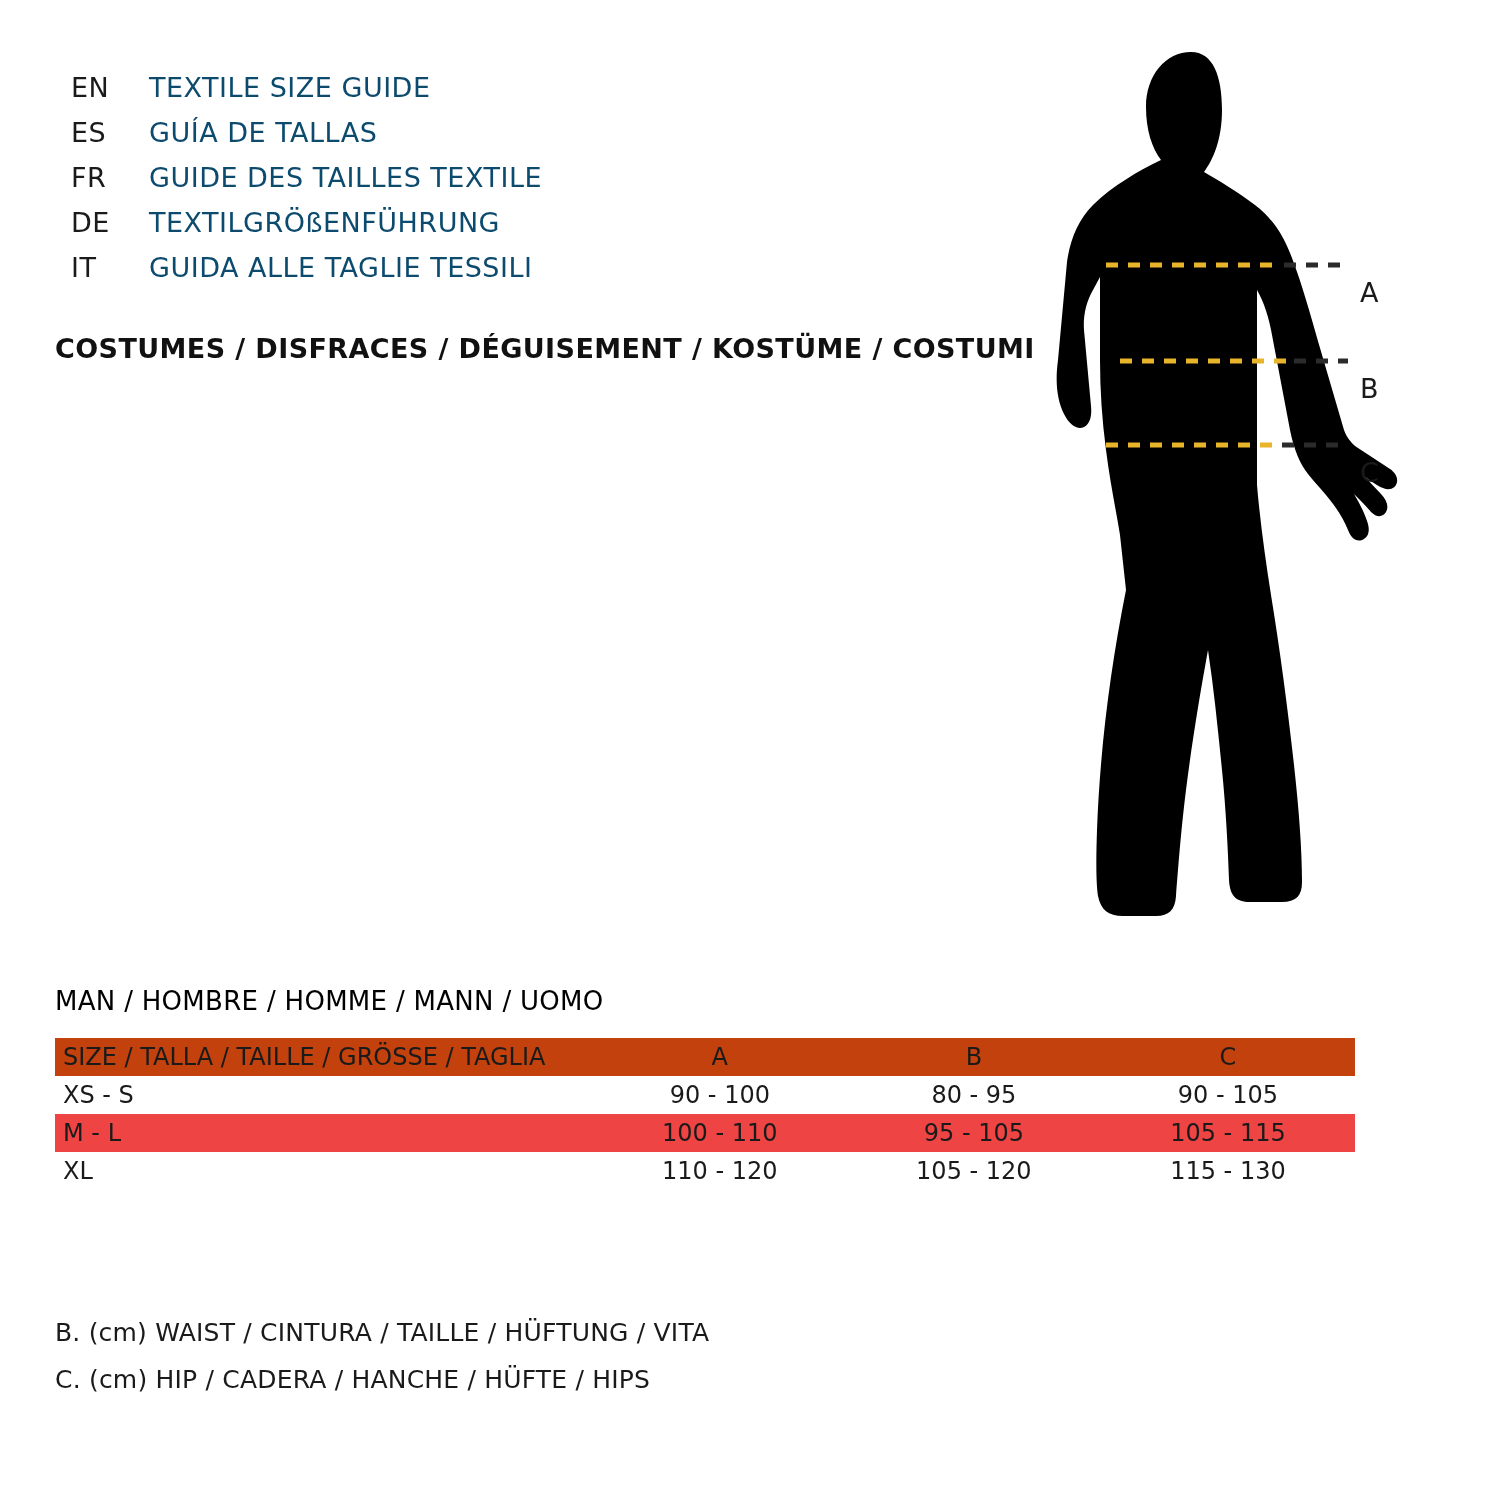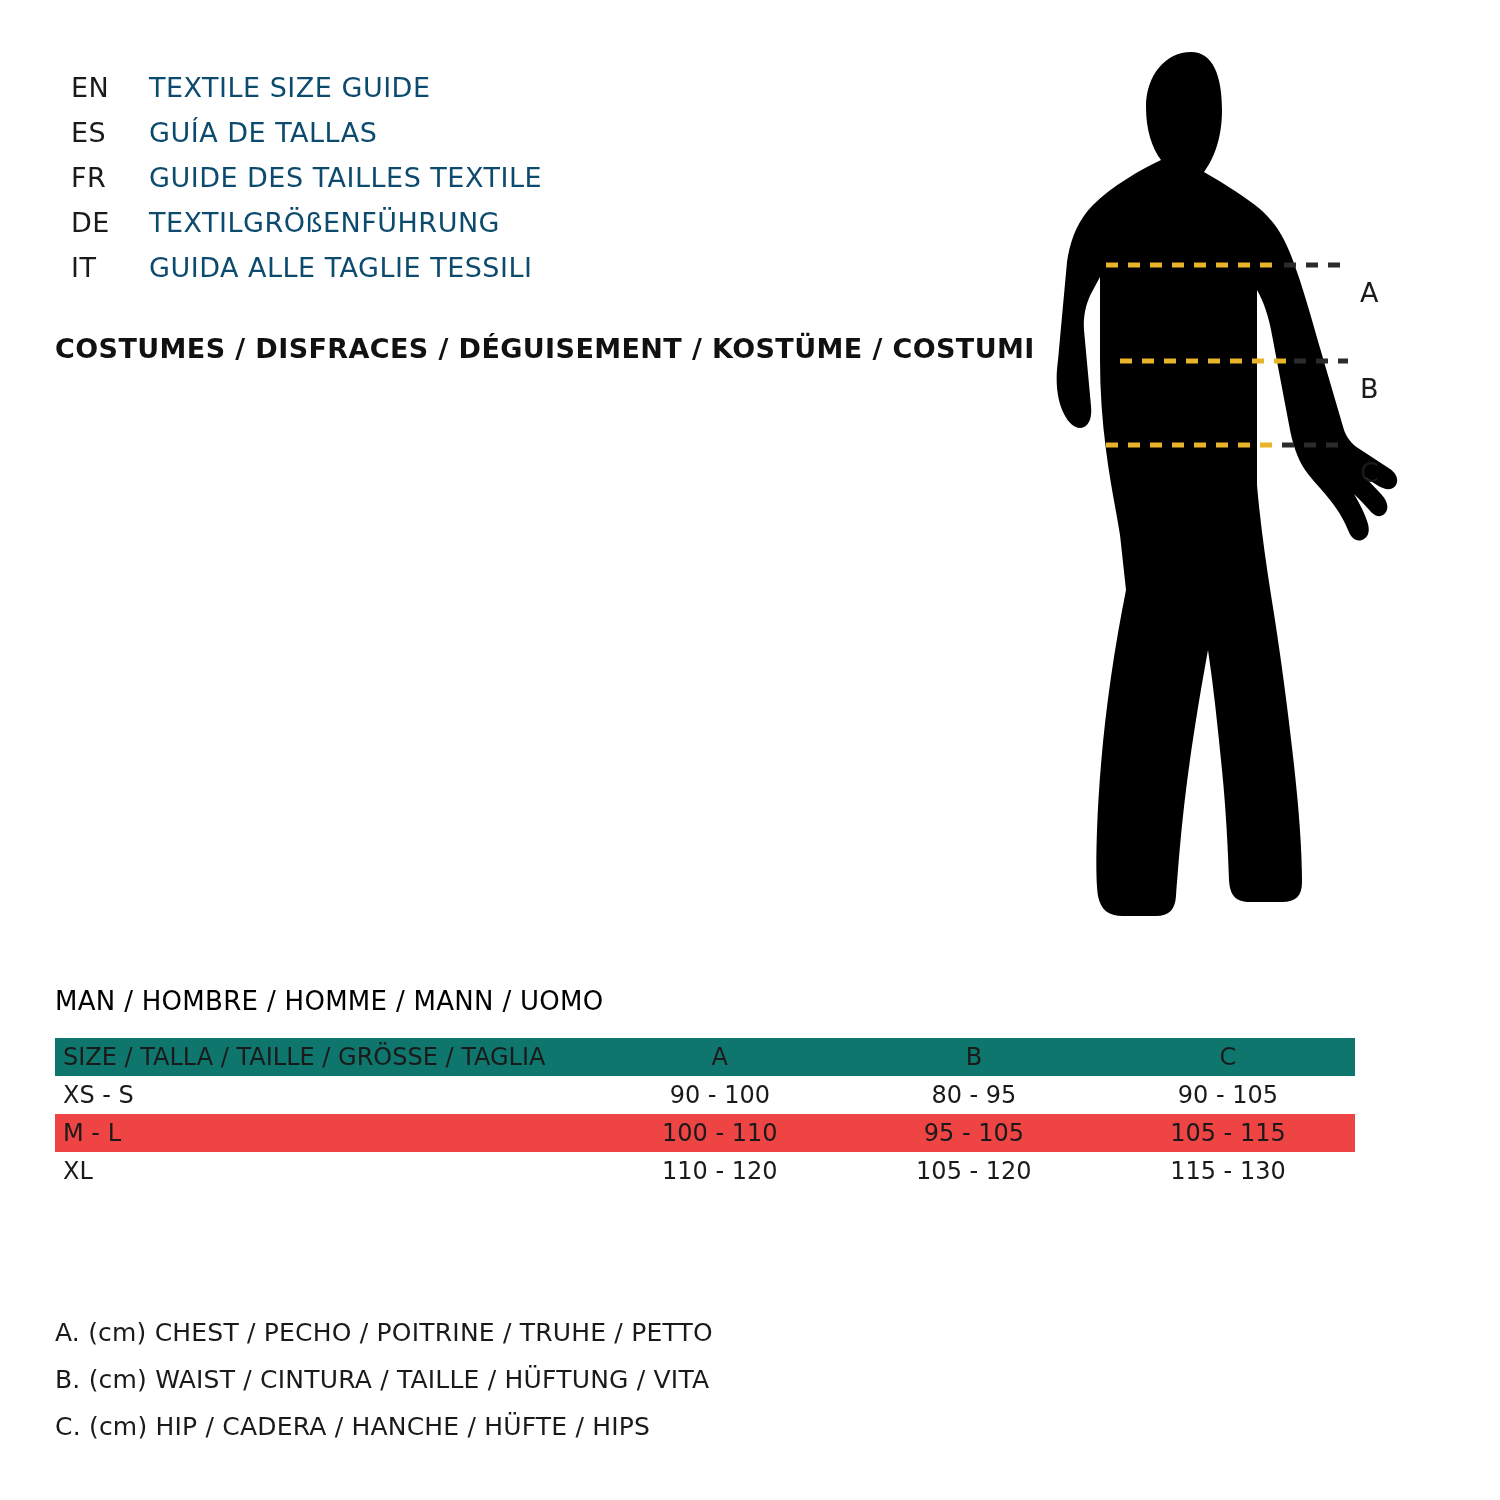--- a/index.html
+++ b/index.html
@@ -108,21 +108,21 @@
   table.size-table th.size-col,
   table.size-table td.size-col {
     text-align: left;
     padding-left: 8px;
     width: 500px;
   }
   table.size-table th.meas,
   table.size-table td.meas {
     width: 240px;
   }
-  tr.head-row { background: #0f766e; }
+  tr.head-row { background: #c2410c; }
   tr.row-odd  { background: #ffffff; }
   tr.row-even { background: #ef4444; }
 
   
   .legend {
     position: absolute;
     left: 55px;
     top: 1318px;
     width: 900px;
   }
@@ -274,18 +274,17 @@
       <tr class="row-odd">
         <td class="size-col">XL</td>
         <td class="meas">110 - 120</td>
         <td class="meas">105 - 120</td>
         <td class="meas">115 - 130</td>
       </tr>
     </tbody>
   </table>
 
   <div class="legend">
-    <div class="legend-line">A. (cm) CHEST / PECHO / POITRINE / TRUHE / PETTO</div>
     <div class="legend-line">B. (cm) WAIST / CINTURA / TAILLE / HÜFTUNG / VITA</div>
     <div class="legend-line">C. (cm) HIP / CADERA / HANCHE / HÜFTE / HIPS</div>
   </div>
 
 </div>
 
 </body></html>

